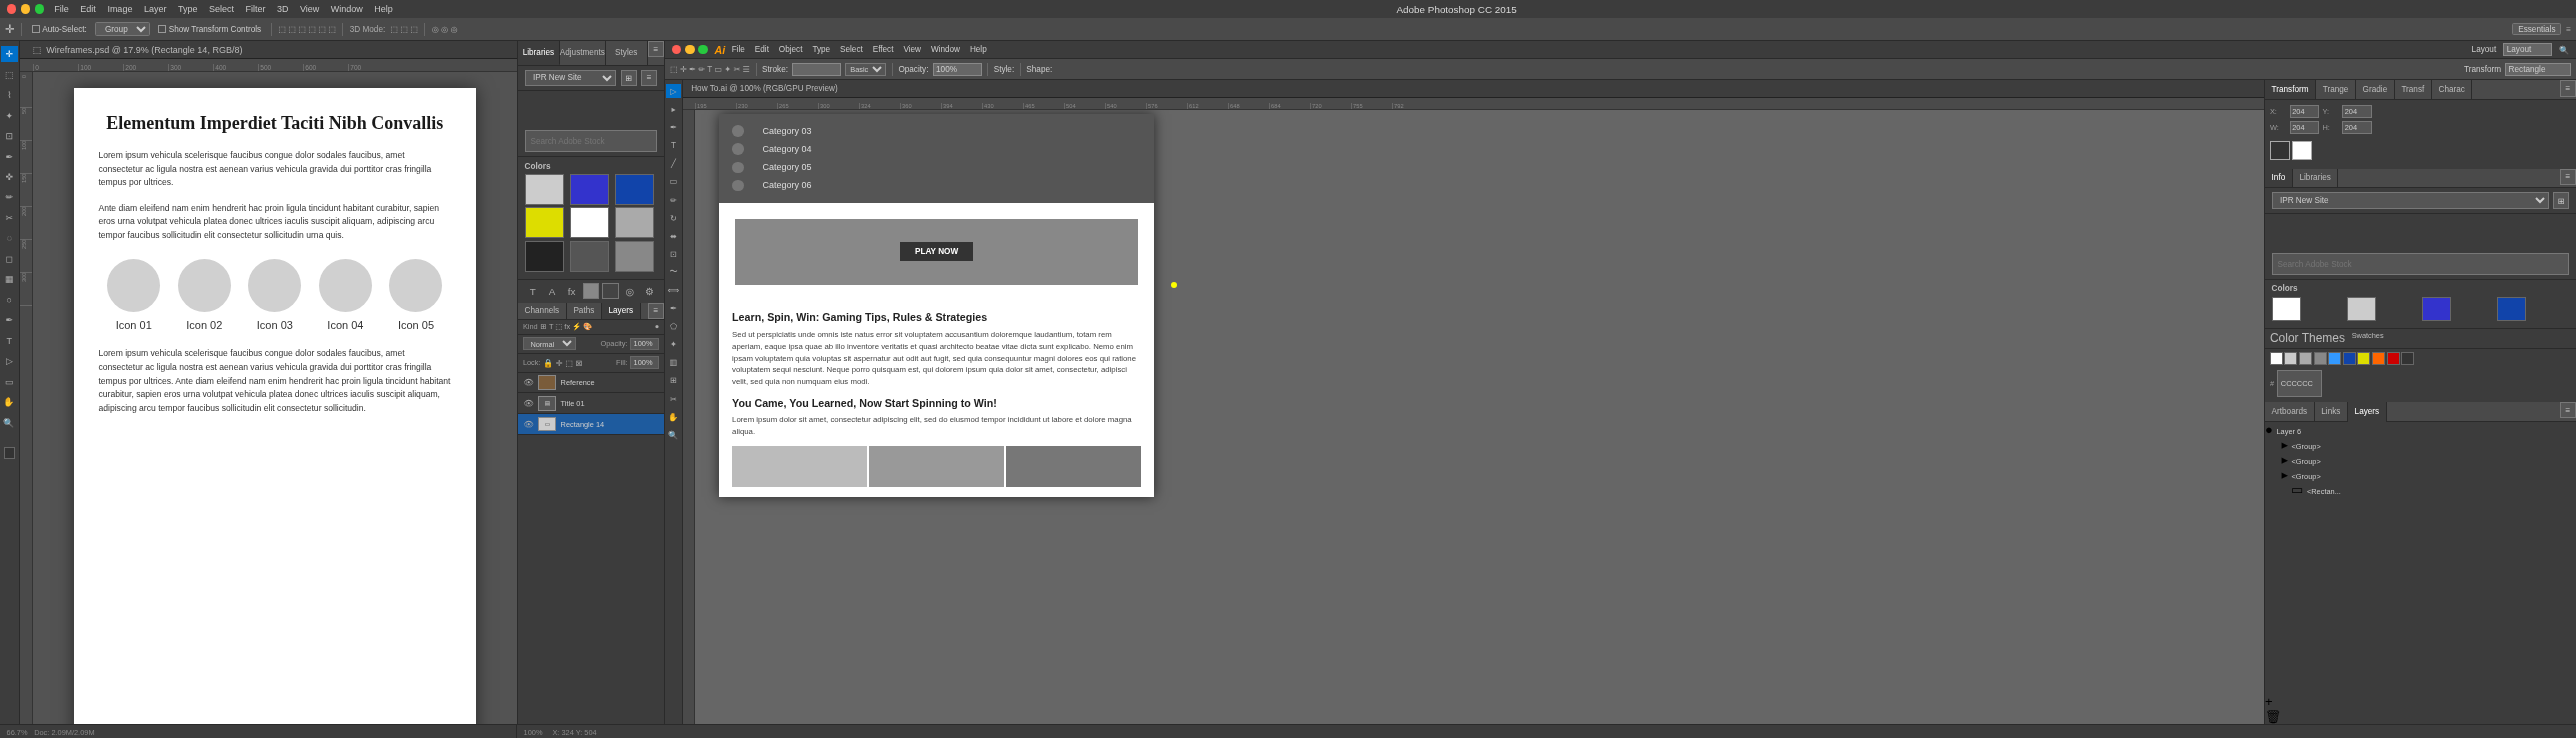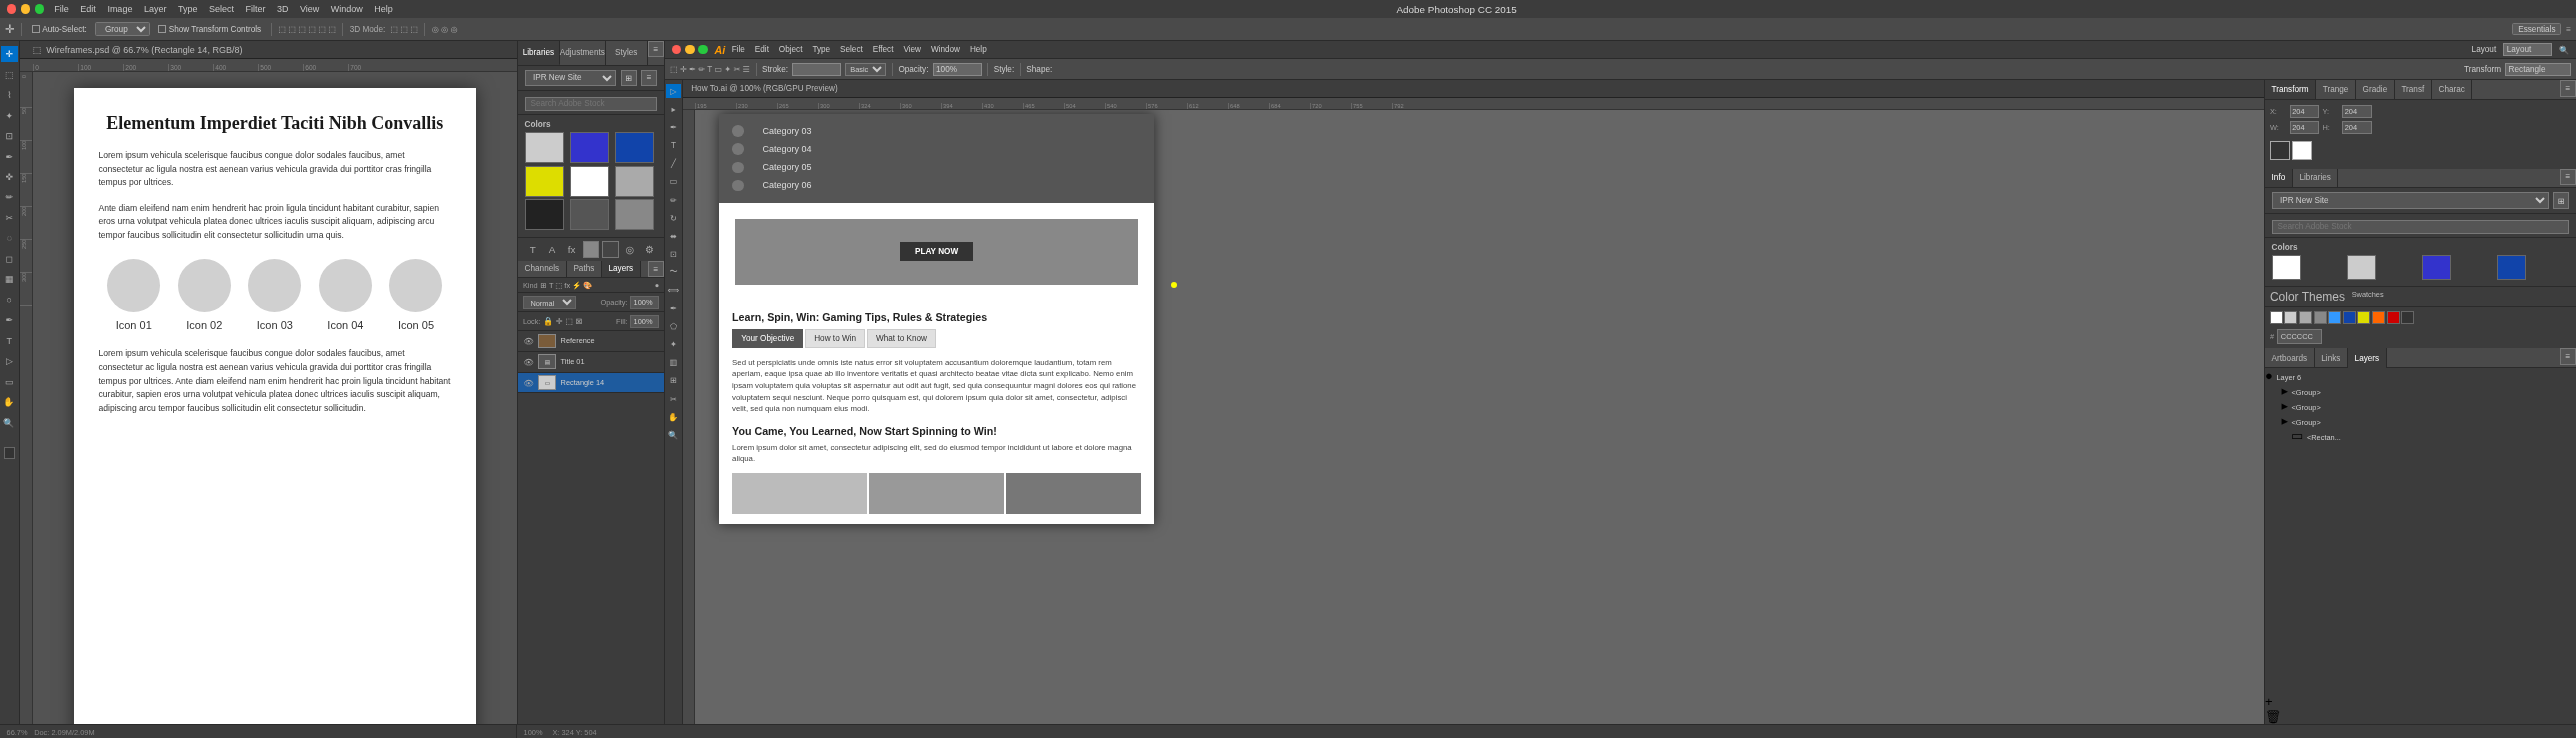--- a/index.html
+++ b/index.html
@@ -303,26 +303,27 @@
       font-size: 8.2px;
       color: #ccc;
       cursor: pointer;
     }
     .lib-search {
       padding: 3.3px 6.6px;
       border-bottom: 0.8px solid #2a2a2a;
     }
     .lib-search input {
       width: 100%;
-      height: 14px;
+      height: 22px;
       background: #555;
       border: 0.8px solid #777;
       color: #ccc;
       font-size: 8.2px;
       padding: 0 4.9px;
+      margin-top: 36px;
     }
     .lib-section-title {
       font-size: 8.2px;
       color: #bbb;
       padding: 4.9px 6.6px 3.3px;
       font-weight: bold;
     }
     .lib-colors-grid {
       display: grid;
       grid-template-columns: repeat(3, 1fr);
@@ -863,21 +864,21 @@
       <div class="ps-tool">▭</div>
       <div class="ps-tool">✋</div>
       <div class="ps-tool">🔍</div>
       <div style="height:8.2px;"></div>
       <div class="ps-tool" style="background:#333;border:0.8px solid #666;width:11.5px;height:11.5px;"></div>
     </div>
 
     <div class="ps-canvas-area">
       <div class="ps-file-tab">
         <span>⬚</span>
-        <span>Wireframes.psd @ 66.7% (Rectangle 14, RGB/8)</span>
+        <span>Wireframes.psd @ 17.9% (Rectangle 14, RGB/8)</span>
       </div>
 
       <div class="ps-rulers-area">
         <div class="ps-ruler-h">
           <div class="ps-ruler-marks">
             <div class="ps-ruler-mark">0</div>
             <div class="ps-ruler-mark">100</div>
             <div class="ps-ruler-mark">200</div>
             <div class="ps-ruler-mark">300</div>
             <div class="ps-ruler-mark">400</div>
@@ -1155,25 +1156,20 @@
               </div>
 
               <div class="ai-preview-img-area">
                 <div style="display:flex;align-items:center;justify-content:center;height:100%;">
                   <div class="ai-preview-play-btn">PLAY NOW</div>
                 </div>
               </div>
 
               <div class="ai-preview-body">
                 <div class="ai-preview-subtitle">Learn, Spin, Win: Gaming Tips, Rules &amp; Strategies</div>
-                <div class="ai-preview-tabs">
-                  <div class="ai-preview-tab active">Your Objective</div>
-                  <div class="ai-preview-tab">How to Win</div>
-                  <div class="ai-preview-tab">What to Know</div>
-                </div>
                 <div class="ai-preview-text">Sed ut perspiciatis unde omnis iste natus error sit voluptatem accusantium doloremque laudantium, totam rem aperiam, eaque ipsa quae ab illo inventore veritatis et quasi architecto beatae vitae dicta sunt explicabo. Nemo enim ipsam voluptatem quia voluptas sit aspernatur aut odit aut fugit, sed quia consequuntur magni dolores eos qui ratione voluptatem sequi nesciunt. Neque porro quisquam est, qui dolorem ipsum quia dolor sit amet, consectetur, adipisci velit, sed quia non numquam eius modi.</div>
                 <div class="ai-preview-cta-title">You Came, You Learned, Now Start Spinning to Win!</div>
                 <div class="ai-preview-cta-text">Lorem ipsum dolor sit amet, consectetur adipiscing elit, sed do eiusmod tempor incididunt ut labore et dolore magna aliqua.</div>
                 <div class="ai-preview-img-placeholders">
                   <div class="ai-preview-img-ph" style="background:#bbb;"></div>
                   <div class="ai-preview-img-ph" style="background:#999;"></div>
                   <div class="ai-preview-img-ph" style="background:#777;"></div>
                 </div>
               </div>
             </div>
@@ -1251,21 +1247,21 @@
             <div class="swatch-item" style="background:#3399ff;"></div>
             <div class="swatch-item" style="background:#1144aa;"></div>
             <div class="swatch-item" style="background:#dddd00;"></div>
             <div class="swatch-item" style="background:#ff6600;"></div>
             <div class="swatch-item" style="background:#cc0000;"></div>
             <div class="swatch-item" style="background:#333333;"></div>
           </div>
 
           <div style="display:flex;align-items:center;gap:3.3px;margin-top:3.3px;padding:1.6px 0;">
             <span style="font-size:7.4px;color:#999;">#</span>
-            <input style="height: 15px; width: 45px; background: rgb(85, 85, 85); border: 0.8px solid rgb(119, 119, 119); color: rgb(204, 204, 204); font-size: 7.4px; padding: 0px 2.5px;" value="CCCCCC">
+            <input style="height: 27px; width: 45px; background: rgb(85, 85, 85); border: 0.8px solid rgb(119, 119, 119); color: rgb(204, 204, 204); font-size: 7.4px; padding: 0px 2.5px;" value="CCCCCC">
           </div>
         </div>
 
         <div class="all-tabs">
           <div class="aall-tab" style="padding:0 6.6px;font-size:8.2px;color:#bbb;display:flex;align-items:center;border-right:0.8px solid #2a2a2a;cursor:pointer;height:19.7px;">Artboards</div>
           <div class="aall-tab" style="padding:0 6.6px;font-size:8.2px;color:#bbb;display:flex;align-items:center;border-right:0.8px solid #2a2a2a;cursor:pointer;height:19.7px;">Links</div>
           <div class="aall-tab active" style="padding:0 6.6px;font-size:8.2px;color:white;background:#3c3c3c;display:flex;align-items:center;border-right:0.8px solid #2a2a2a;cursor:pointer;height:19.7px;">Layers</div>
           <div style="flex:1;"></div>
           <div class="lib-icon-btn">≡</div>
         </div>

